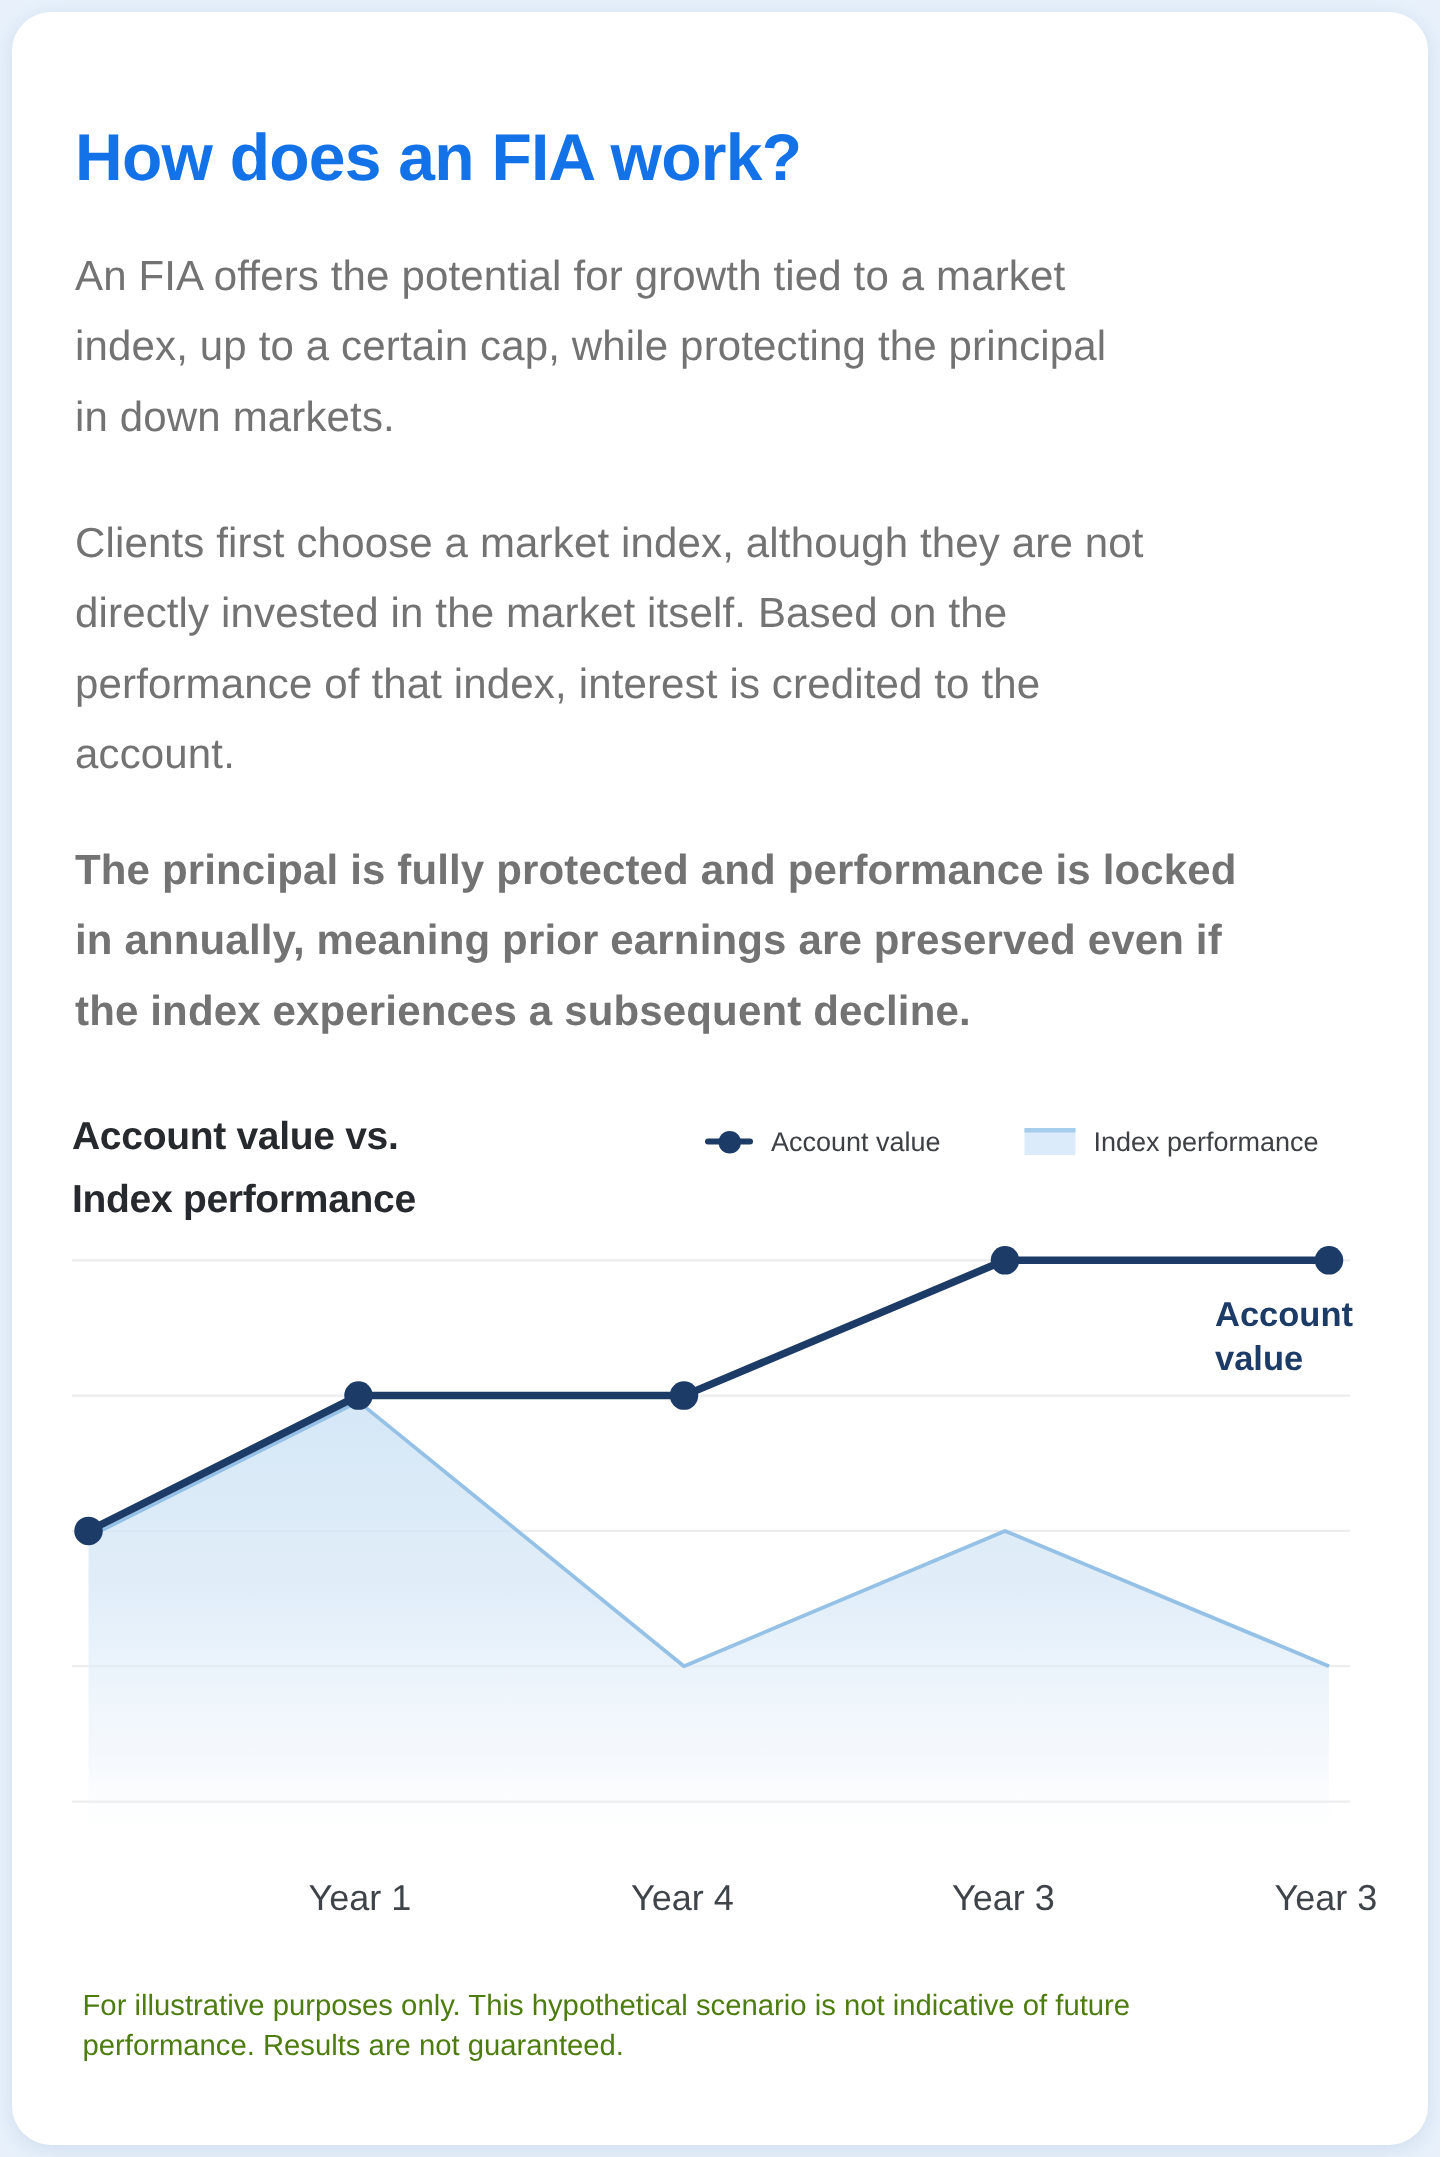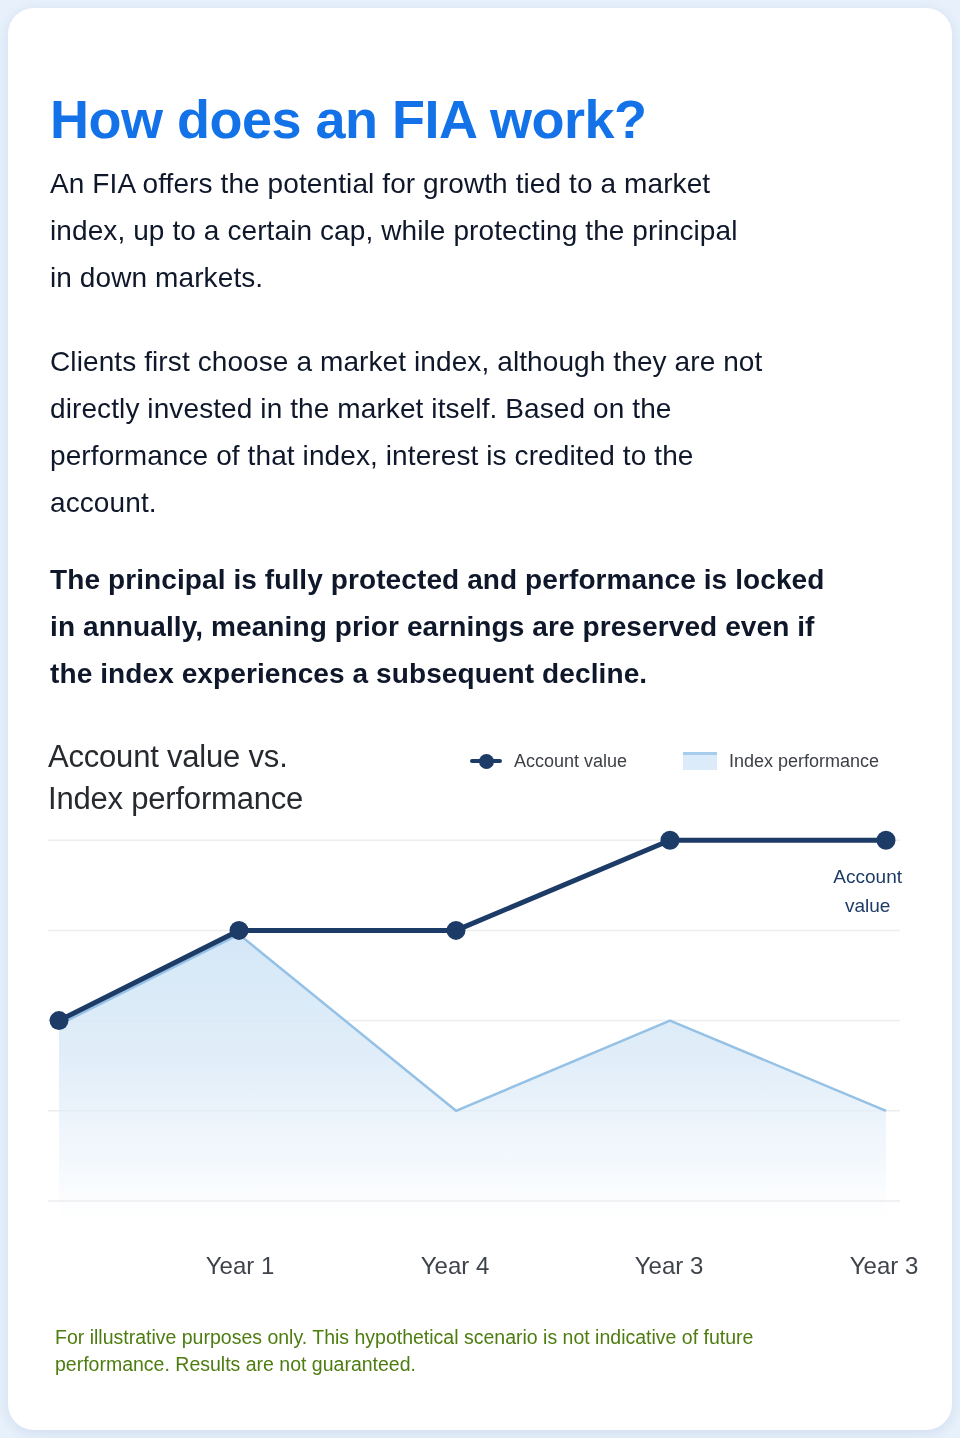--- a/index.html
+++ b/index.html
@@ -16,42 +16,42 @@
     position: absolute;
     left: 8px; top: 8px;
     width: 944px; height: 1422px;
     background: #ffffff;
     border-radius: 26px;
     box-shadow: 0 3px 14px rgba(110,145,190,0.20);
   }
   .abs { position: absolute; }
   .page-title {
     left: 50px; top: 52px;
-    font-size: 54px;
+    font-size: 44px;
     font-weight: bold;
     letter-spacing: -0.5px;
     color: #1372e8;
   }
   .para {
     left: 50px;
     width: 880px;
     font-size: 28px;
     line-height: 47px;
-    color: #0f172a;
+    color: #737373;
     white-space: pre-line;
     letter-spacing: 0.1px;
   }
   .p1 { top: 132px; }
   .p2 { top: 310px; }
   .p3 { top: 528px; font-weight: bold; }
   .chart-title {
     left: 48px; top: 736px;
-    font-size: 31px;
+    font-size: 26px;
     line-height: 42px;
-    font-weight: normal;
+    font-weight: bold;
     color: #26292e;
     white-space: pre-line;
     letter-spacing: -0.2px;
   }
   .legend-item {
     top: 750px;
     height: 22px;
     display: flex;
     align-items: center;
   }
@@ -86,24 +86,24 @@
     background: #dcebf9;
     border-top: 3px solid #a6cdec;
     box-sizing: border-box;
   }
   #chart-svg {
     left: 0; top: 820px;
     width: 960px; height: 420px;
   }
   .annotation {
     right: 58px; top: 862px;
-    text-align: center;
-    font-size: 19px;
+    text-align: left;
+    font-size: 23px;
     line-height: 29px;
-    font-weight: normal;
+    font-weight: bold;
     color: #1d3b67;
     white-space: pre-line;
   }
   .x-label {
     top: 1252px;
     transform: translateX(-50%);
     font-size: 24px;
     color: #3f434a;
     white-space: nowrap;
   }

